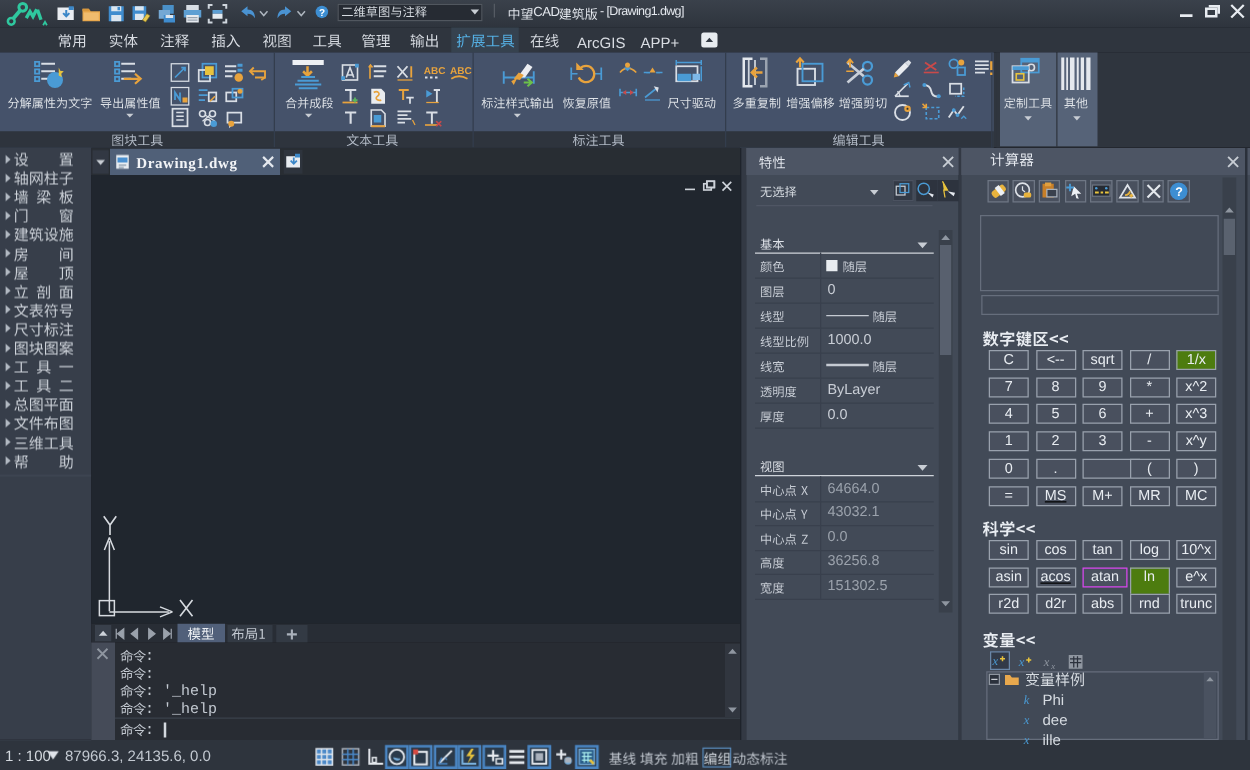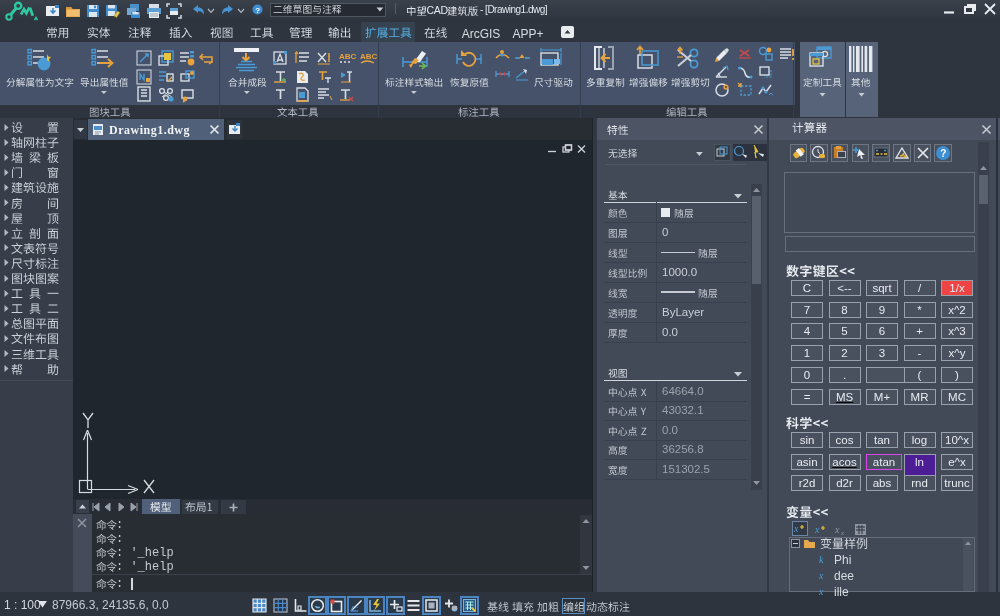--- a/index.html
+++ b/index.html
@@ -1322,21 +1322,21 @@
     </div>
 <div style="position:absolute;left:828.5px;top:280px;width:32px;height:16px;background:#49505e;border:1px solid #99a1ad;">
       <div style="text-align:center;transform:translateZ(0);font:11.5px 'Liberation Sans',sans-serif;color:#e8ecf1;line-height:14px">&lt;--</div>
     </div>
 <div style="position:absolute;left:866.0px;top:280px;width:32px;height:16px;background:#49505e;border:1px solid #99a1ad;">
       <div style="text-align:center;transform:translateZ(0);font:11.5px 'Liberation Sans',sans-serif;color:#e8ecf1;line-height:14px">sqrt</div>
     </div>
 <div style="position:absolute;left:903.5px;top:280px;width:32px;height:16px;background:#49505e;border:1px solid #99a1ad;">
       <div style="text-align:center;transform:translateZ(0);font:11.5px 'Liberation Sans',sans-serif;color:#e8ecf1;line-height:14px">/</div>
     </div>
-<div style="position:absolute;left:941.0px;top:280px;width:32px;height:16px;background:#ef4444;border:1px solid #99a1ad;">
+<div style="position:absolute;left:941.0px;top:280px;width:32px;height:16px;background:#4d7c0f;border:1px solid #99a1ad;">
       <div style="text-align:center;transform:translateZ(0);font:11.5px 'Liberation Sans',sans-serif;color:#e8ecf1;line-height:14px">1/x</div>
     </div>
 <div style="position:absolute;left:791px;top:301.7px;width:32px;height:16px;background:#49505e;border:1px solid #99a1ad;">
       <div style="text-align:center;transform:translateZ(0);font:11.5px 'Liberation Sans',sans-serif;color:#e8ecf1;line-height:14px">7</div>
     </div>
 <div style="position:absolute;left:828.5px;top:301.7px;width:32px;height:16px;background:#49505e;border:1px solid #99a1ad;">
       <div style="text-align:center;transform:translateZ(0);font:11.5px 'Liberation Sans',sans-serif;color:#e8ecf1;line-height:14px">8</div>
     </div>
 <div style="position:absolute;left:866.0px;top:301.7px;width:32px;height:16px;background:#49505e;border:1px solid #99a1ad;">
       <div style="text-align:center;transform:translateZ(0);font:11.5px 'Liberation Sans',sans-serif;color:#e8ecf1;line-height:14px">9</div>
@@ -1432,21 +1432,21 @@
     </div>
 <div style="position:absolute;left:791px;top:453.5px;width:32px;height:16px;background:#49505e;border:1px solid #99a1ad;">
       <div style="text-align:center;transform:translateZ(0);font:11.5px 'Liberation Sans',sans-serif;color:#e8ecf1;line-height:14px">asin</div>
     </div>
 <div style="position:absolute;left:828.5px;top:453.5px;width:32px;height:16px;background:#49505e;border:1px solid #99a1ad;text-decoration:underline;">
       <div style="text-align:center;transform:translateZ(0);font:11.5px 'Liberation Sans',sans-serif;color:#e8ecf1;line-height:14px">acos</div>
     </div>
 <div style="position:absolute;left:866.0px;top:453.5px;width:36px;height:16px;background:#49505e;border:1px solid #d946ef;">
       <div style="text-align:center;transform:translateZ(0);font:11.5px 'Liberation Sans',sans-serif;color:#e8ecf1;line-height:14px">atan</div>
     </div>
-<div style="position:absolute;left:903.5px;top:453.5px;width:32px;height:28px;background:#4c1d95;border:1px solid #99a1ad;">
+<div style="position:absolute;left:903.5px;top:453.5px;width:32px;height:28px;background:#4d7c0f;border:1px solid #99a1ad;">
       <div style="text-align:center;transform:translateZ(0);font:11.5px 'Liberation Sans',sans-serif;color:#e8ecf1;line-height:14px">ln</div>
     </div>
 <div style="position:absolute;left:941.0px;top:453.5px;width:32px;height:16px;background:#49505e;border:1px solid #99a1ad;">
       <div style="text-align:center;transform:translateZ(0);font:11.5px 'Liberation Sans',sans-serif;color:#e8ecf1;line-height:14px">e^x</div>
     </div>
 <div style="position:absolute;left:791px;top:475.0px;width:32px;height:16px;background:#49505e;border:1px solid #99a1ad;">
       <div style="text-align:center;transform:translateZ(0);font:11.5px 'Liberation Sans',sans-serif;color:#e8ecf1;line-height:14px">r2d</div>
     </div>
 <div style="position:absolute;left:828.5px;top:475.0px;width:32px;height:16px;background:#49505e;border:1px solid #99a1ad;">
       <div style="text-align:center;transform:translateZ(0);font:11.5px 'Liberation Sans',sans-serif;color:#e8ecf1;line-height:14px">d2r</div>

